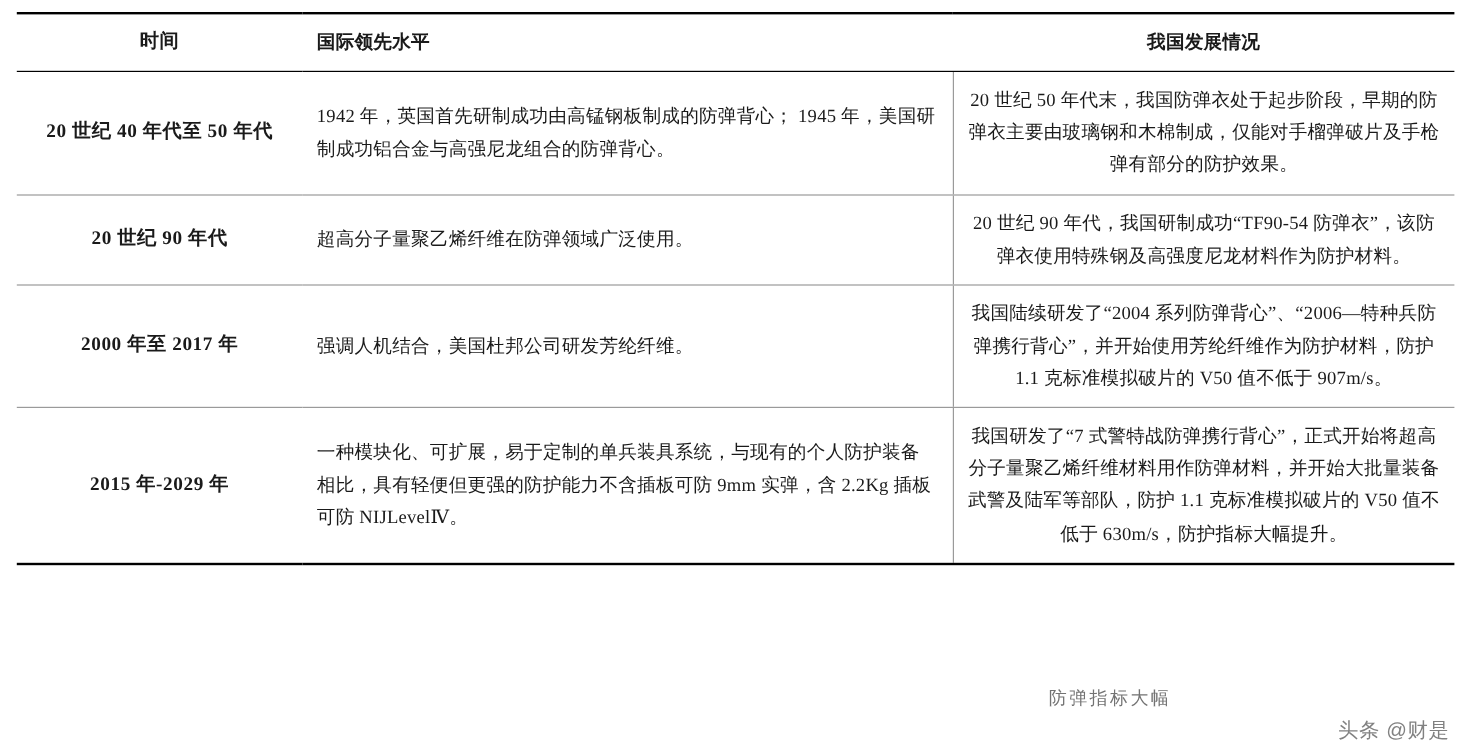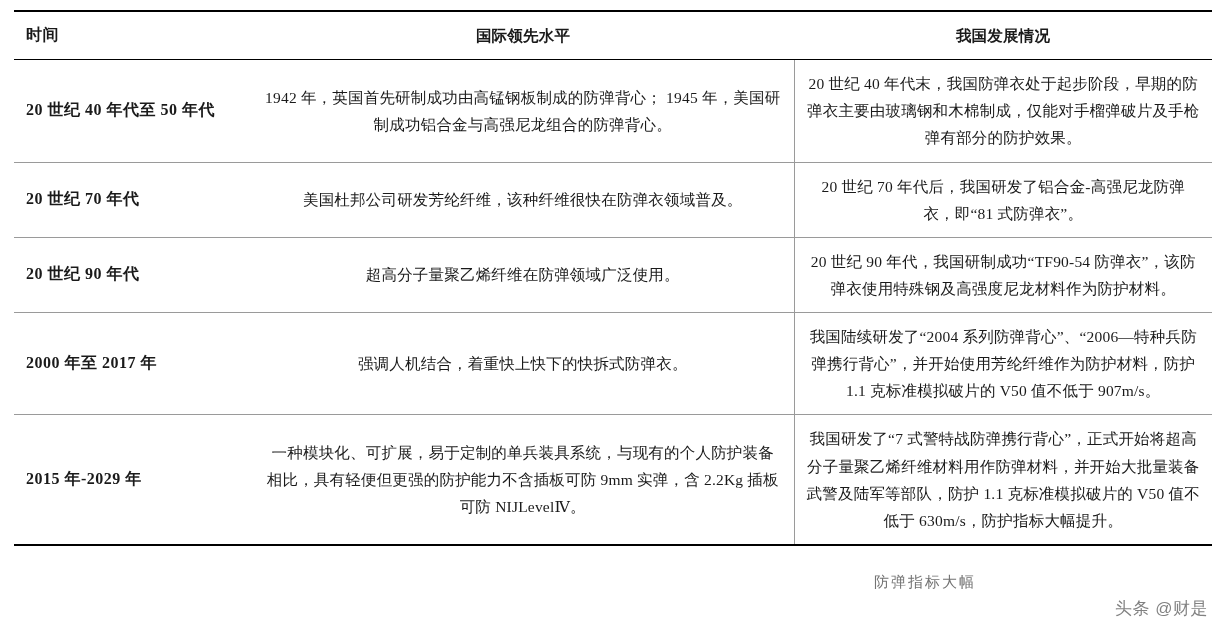--- a/index.html
+++ b/index.html
@@ -50,29 +50,29 @@
     letter-spacing: 1px;
   }
   tbody tr td {
     border-bottom: 1px solid #9a9a9a;
   }
   tbody tr:last-child td {
     border-bottom: 2px solid #000;
   }
   .col-time {
     width: 238px;
-    text-align: left;
+    text-align: center;
     font-weight: bold;
     font-size: 16px;
     line-height: 1.55;
     letter-spacing: 0.5px;
   }
   .col-intl {
     width: 542px;
-    text-align: center;
+    text-align: left;
     font-size: 15.5px;
     line-height: 1.75;
     letter-spacing: 0.2px;
   }
   .col-cn {
     width: 418px;
     text-align: center;
     font-size: 15.5px;
     line-height: 1.75;
     letter-spacing: 0.2px;
@@ -113,35 +113,30 @@
       <tr>
         <th class="col-time">时间</th>
         <th class="col-intl">国际领先水平</th>
         <th class="col-cn">我国发展情况</th>
       </tr>
     </thead>
     <tbody>
       <tr>
         <td class="col-time">20 世纪 40 年代至 50 年代</td>
         <td class="col-intl">1942 年，英国首先研制成功由高锰钢板制成的防弹背心； 1945 年，美国研制成功铝合金与高强尼龙组合的防弹背心。</td>
-        <td class="col-cn">20 世纪 40 年代末，我国防弹衣处于起步阶段，早期的防弹衣主要由玻璃钢和木棉制成，仅能对手榴弹破片及手枪弹有部分的防护效果。</td>
-      </tr>
-      <tr>
-        <td class="col-time">20 世纪 70 年代</td>
-        <td class="col-intl">美国杜邦公司研发芳纶纤维，该种纤维很快在防弹衣领域普及。</td>
-        <td class="col-cn">20 世纪 70 年代后，我国研发了铝合金-高强尼龙防弹衣，即“81 式防弹衣”。</td>
+        <td class="col-cn">20 世纪 50 年代末，我国防弹衣处于起步阶段，早期的防弹衣主要由玻璃钢和木棉制成，仅能对手榴弹破片及手枪弹有部分的防护效果。</td>
       </tr>
       <tr>
         <td class="col-time">20 世纪 90 年代</td>
         <td class="col-intl">超高分子量聚乙烯纤维在防弹领域广泛使用。</td>
         <td class="col-cn">20 世纪 90 年代，我国研制成功“TF90-54 防弹衣”，该防弹衣使用特殊钢及高强度尼龙材料作为防护材料。</td>
       </tr>
       <tr>
         <td class="col-time">2000 年至 2017 年</td>
-        <td class="col-intl">强调人机结合，着重快上快下的快拆式防弹衣。</td>
+        <td class="col-intl">强调人机结合，美国杜邦公司研发芳纶纤维。</td>
         <td class="col-cn">我国陆续研发了“2004 系列防弹背心”、“2006—特种兵防弹携行背心”，并开始使用芳纶纤维作为防护材料，防护 1.1 克标准模拟破片的 V50 值不低于 907m/s。</td>
       </tr>
       <tr>
         <td class="col-time">2015 年-2029 年</td>
         <td class="col-intl">一种模块化、可扩展，易于定制的单兵装具系统，与现有的个人防护装备相比，具有轻便但更强的防护能力不含插板可防 9mm 实弹，含 2.2Kg 插板可防 NIJLevelⅣ。</td>
         <td class="col-cn">我国研发了“7 式警特战防弹携行背心”，正式开始将超高分子量聚乙烯纤维材料用作防弹材料，并开始大批量装备武警及陆军等部队，防护 1.1 克标准模拟破片的 V50 值不低于 630m/s，防护指标大幅提升。</td>
       </tr>
     </tbody>
   </table>
 

